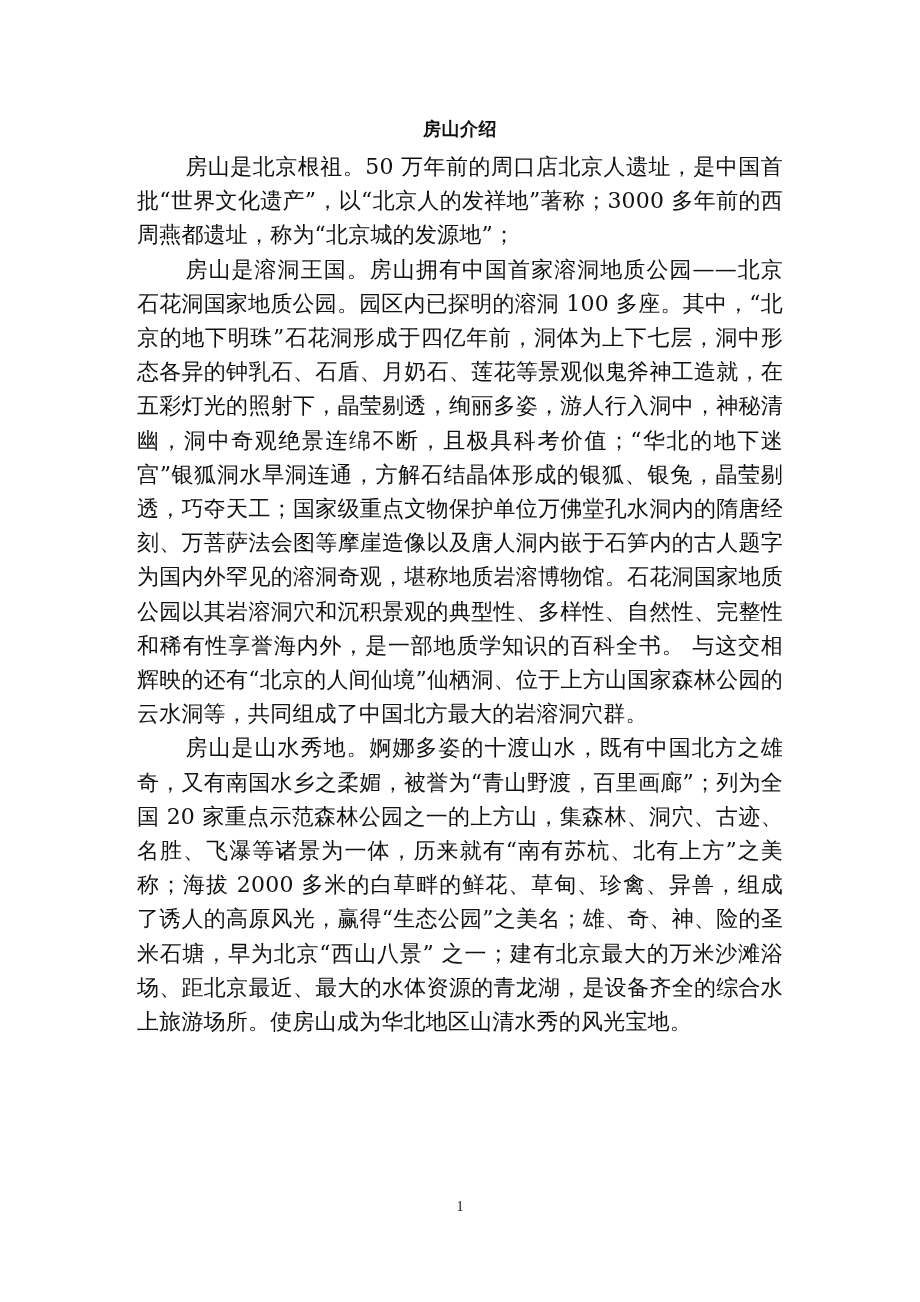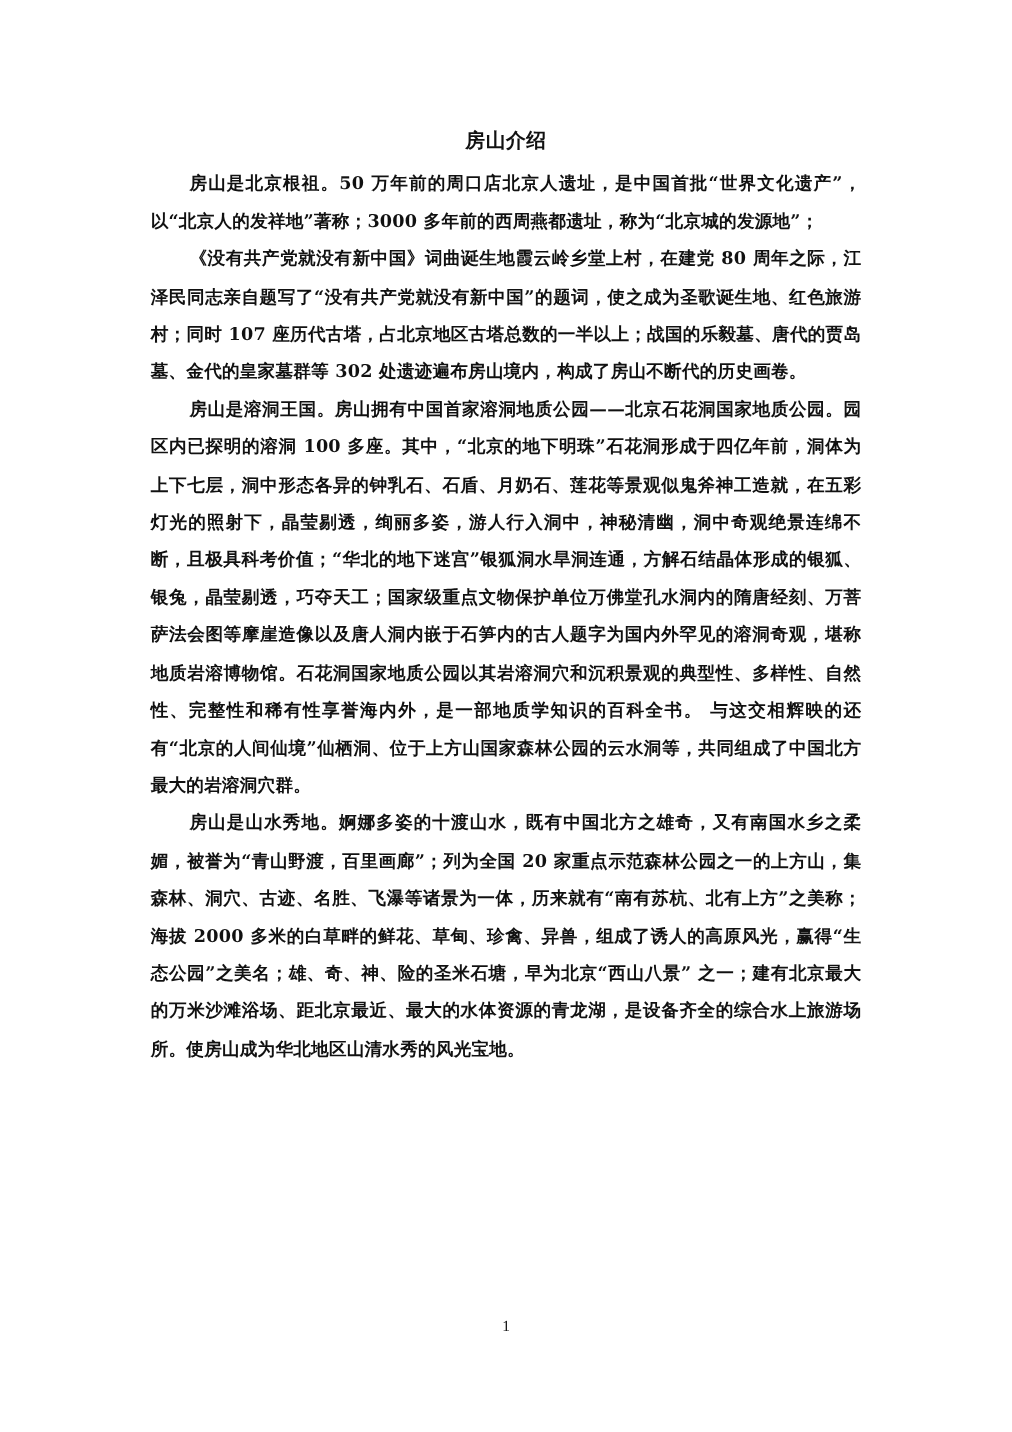--- a/index.html
+++ b/index.html
@@ -33,26 +33,25 @@
       font-weight: bold;
       font-size: 18px;
       line-height: 24px;
       letter-spacing: 0.5px;
     }
     .body {
       position: absolute;
       top: 150px;
       left: 137px;
       width: 646px;
-      font-size: 16px;
+      font-size: 22px;
       line-height: 34.2px;
       text-align: justify;
       text-justify: inter-character;
       letter-spacing: 0.2px;
-      font-weight: bold;
     }
     .body p {
       margin: 0;
       text-indent: 2.2em;
     }
     .page-number {
       position: absolute;
       top: 1198px;
       left: 0;
       width: 920px;
@@ -63,19 +62,18 @@
     }
   </style>
 </head>
 <body>
 
 <div class="page">
   <div class="title">房山介绍</div>
 
   <div class="body">
     <p>房山是北京根祖。50 万年前的周口店北京人遗址，是中国首批“世界文化遗产”，以“北京人的发祥地”著称；3000 多年前的西周燕都遗址，称为“北京城的发源地”；</p>
-    <p>《没有共产党就没有新中国》词曲诞生地霞云岭乡堂上村，在建党 80 周年之际，江泽民同志亲自题写了“没有共产党就没有新中国”的题词，使之成为圣歌诞生地、红色旅游村；同时 107 座历代古塔，占北京地区古塔总数的一半以上；战国的乐毅墓、唐代的贾岛墓、金代的皇家墓群等 302 处遗迹遍布房山境内，构成了房山不断代的历史画卷。</p>
     <p>房山是溶洞王国。房山拥有中国首家溶洞地质公园——北京石花洞国家地质公园。园区内已探明的溶洞 100 多座。其中，“北京的地下明珠”石花洞形成于四亿年前，洞体为上下七层，洞中形态各异的钟乳石、石盾、月奶石、莲花等景观似鬼斧神工造就，在五彩灯光的照射下，晶莹剔透，绚丽多姿，游人行入洞中，神秘清幽，洞中奇观绝景连绵不断，且极具科考价值；“华北的地下迷宫”银狐洞水旱洞连通，方解石结晶体形成的银狐、银兔，晶莹剔透，巧夺天工；国家级重点文物保护单位万佛堂孔水洞内的隋唐经刻、万菩萨法会图等摩崖造像以及唐人洞内嵌于石笋内的古人题字为国内外罕见的溶洞奇观，堪称地质岩溶博物馆。石花洞国家地质公园以其岩溶洞穴和沉积景观的典型性、多样性、自然性、完整性和稀有性享誉海内外，是一部地质学知识的百科全书。 与这交相辉映的还有“北京的人间仙境”仙栖洞、位于上方山国家森林公园的云水洞等，共同组成了中国北方最大的岩溶洞穴群。</p>
     <p>房山是山水秀地。婀娜多姿的十渡山水，既有中国北方之雄奇，又有南国水乡之柔媚，被誉为“青山野渡，百里画廊”；列为全国 20 家重点示范森林公园之一的上方山，集森林、洞穴、古迹、名胜、飞瀑等诸景为一体，历来就有“南有苏杭、北有上方”之美称；海拔 2000 多米的白草畔的鲜花、草甸、珍禽、异兽，组成了诱人的高原风光，赢得“生态公园”之美名；雄、奇、神、险的圣米石塘，早为北京“西山八景” 之一；建有北京最大的万米沙滩浴场、距北京最近、最大的水体资源的青龙湖，是设备齐全的综合水上旅游场所。使房山成为华北地区山清水秀的风光宝地。</p>
   </div>
 
   <div class="page-number">1</div>
 </div>
 
 </body></html>

